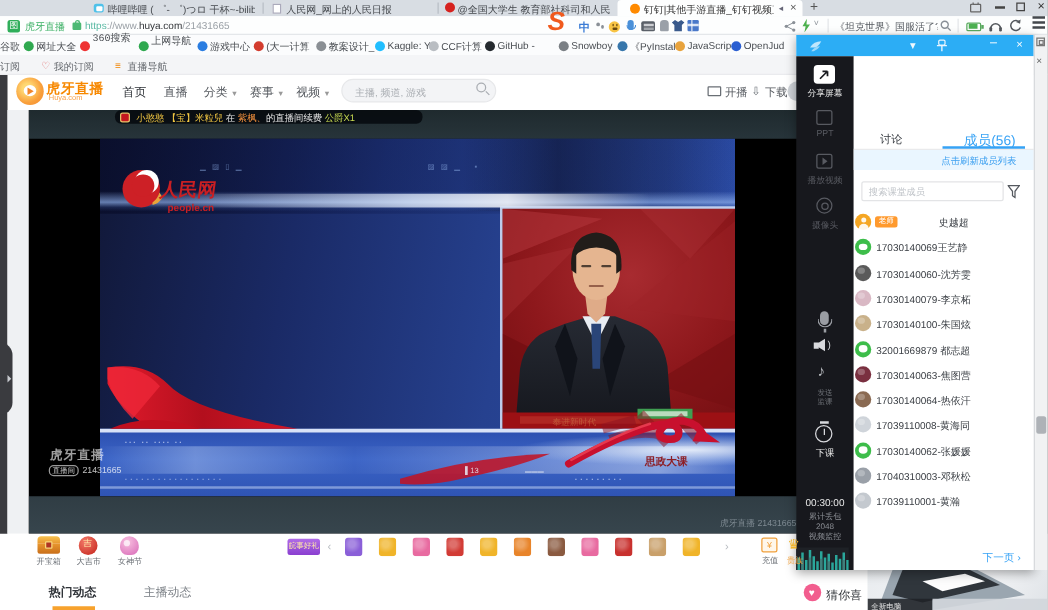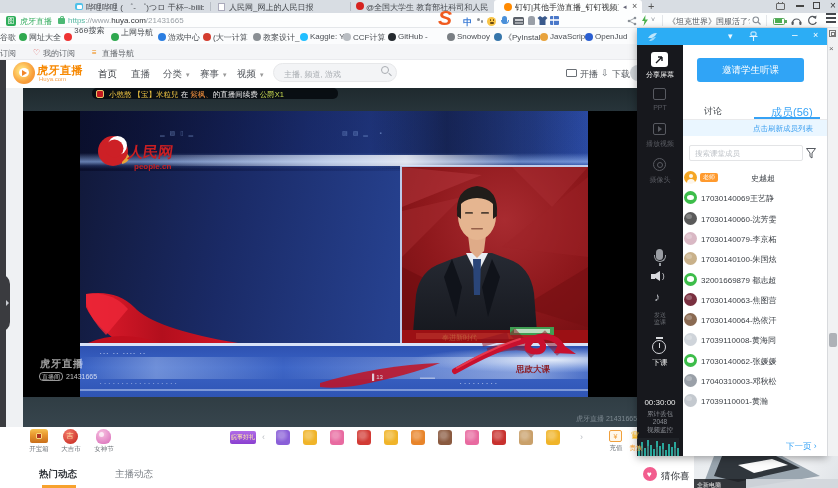--- a/index.html
+++ b/index.html
@@ -353,21 +353,20 @@
     <g fill="#53585e">
       <rect x="4" y="10" width="2" height="8" opacity=".5"></rect>
           <rect x="10" y="8" width="2" height="10" opacity=".5"></rect>
       <rect x="19" y="9" width="2" height="9" opacity=".5"></rect>
           <rect x="25" y="11" width="2" height="7" opacity=".5"></rect>
       <rect x="37" y="10" width="2" height="8" opacity=".5"></rect>
     </g>
   </svg>
 
   <div class="a" id="dtpanel" style="left:46px;top:17px;width:144px;height:411px;background:#fff;overflow:hidden;"></div>
-  <div class="a" style="left:60px;top:30px;width:107px;height:24px;background:#30a4f6;border-radius:3px;text-align:center;line-height:24px;font-size:9.5px;color:#fff;">邀请学生听课</div>
   <div class="a" style="left:67px;top:77px;font-size:9px;color:#3c4046;">讨论</div>
   <div class="a" style="left:134px;top:77px;font-size:11px;color:#36a2f5;">成员(56)</div>
   <div class="a" style="left:46px;top:91px;width:144px;height:1px;background:#e9eaec;"></div>
   <div class="a" style="left:117px;top:89px;width:66px;height:2px;background:#36a2f5;"></div>
   <div class="a" style="left:46px;top:92px;width:144px;height:16px;background:#eaf6ff;"></div>
   <div class="a" style="left:46px;top:96px;width:144px;text-align:center;font-size:7.5px;color:#3b9ff0;margin-left:28px;">点击刷新成员列表</div>
   <div class="a" style="left:52px;top:117px;width:114px;height:16px;background:#fff;border:1px solid #e3e4e6;border-radius:2px;"></div>
   <div class="a" style="left:58px;top:121px;font-size:7.5px;color:#bfc3c8;">搜索课堂成员</div>
   <svg class="a" style="left:169px;top:120px;" width="10" height="11" viewBox="0 0 10 11">
     <path d="M0.5 0.5 L9.5 0.5 L6 5 L6 10 L4 8.5 L4 5 Z" fill="none" stroke="#55595f" stroke-width="1"></path>

